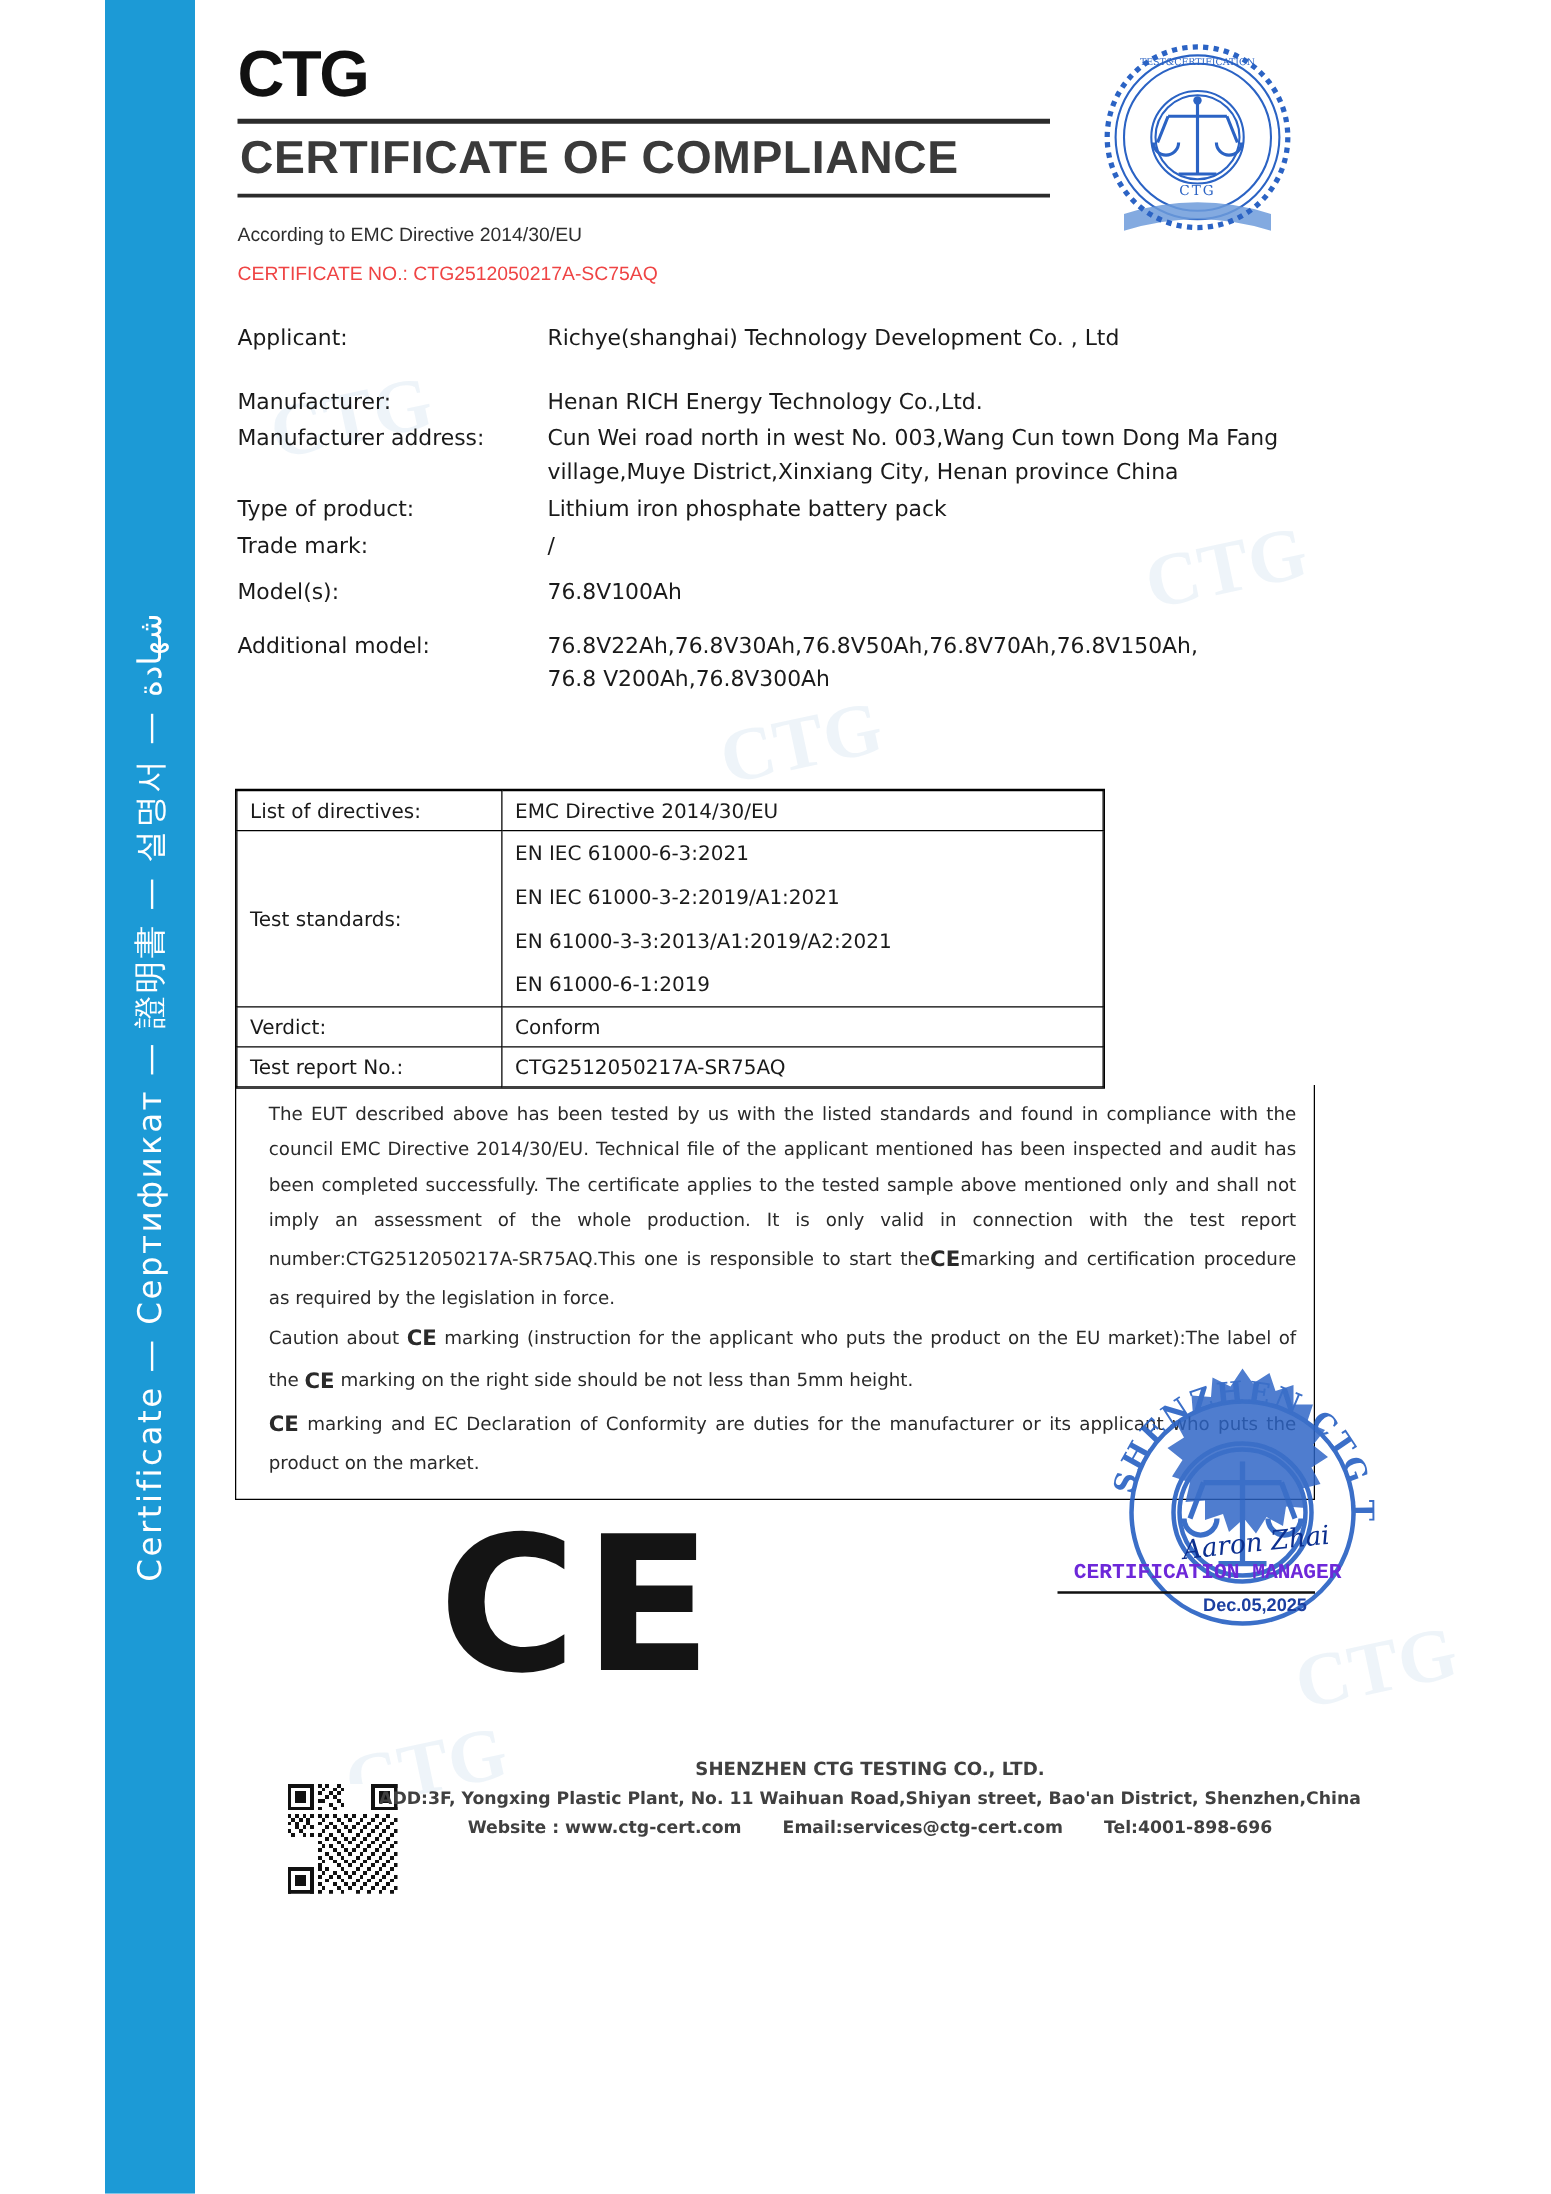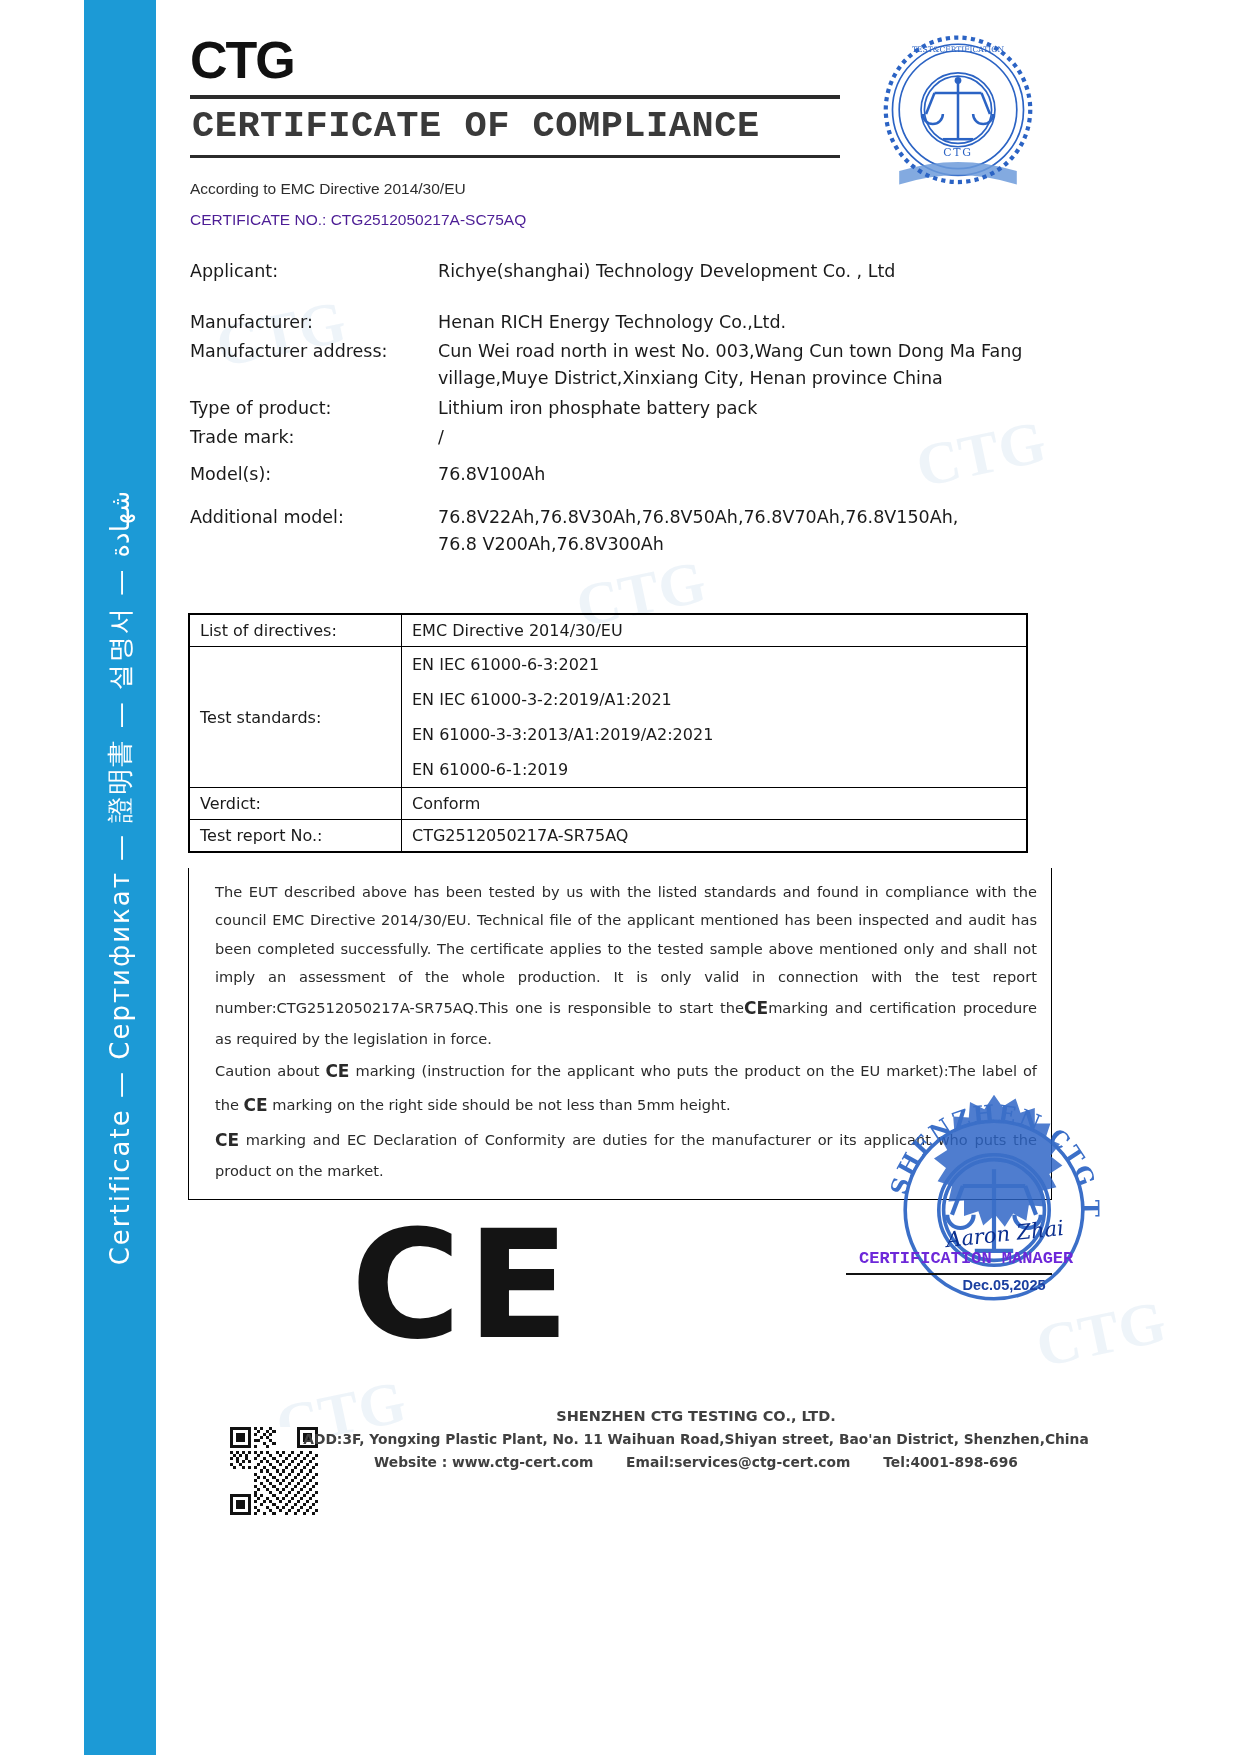--- a/index.html
+++ b/index.html
@@ -50,31 +50,31 @@
   .title-block {
     position: absolute; left: 34px; top: 95px; width: 650px;
   }
   .rule { height: 4px; background: #2b2b2b; width: 650px; }
   .rule.thin { height: 3px; }
   .cert-title {
     font-size: 37px; font-weight: bold;
     letter-spacing: 0.5px;
     color: #3a3a3a;
     padding: 6px 2px 8px 2px;
-    font-family: Liberation Mono, monospace;
+    font-family: Liberation Sans, sans-serif;
     white-space: nowrap;
   }
   .according {
     position: absolute; left: 34px; top: 180px;
     font-size: 15.5px; color: #2d2d2d;
     font-family: "Liberation Sans", sans-serif;
   }
   .certno {
     position: absolute; left: 34px; top: 211px;
-    font-size: 15.5px; color: #4c1d95;
+    font-size: 15.5px; color: #ef4444;
     font-family: "Liberation Sans", sans-serif;
   }
 
   
   .seal-top {
     position: absolute; left: 718px; top: 30px;
     width: 168px; height: 168px;
   }
   .seal-top svg { width: 168px; height: 168px; }
 
@@ -94,22 +94,22 @@
     font-size: 17.5px; color: #1a1a1a;
     font-family: "DejaVu Sans", sans-serif;
     line-height: 1.55;
   }
   .fval .l2 { display: block; }
   .gap8 { height: 8px; }
   .gap14 { height: 14px; }
 
   
   .tbl {
-    position: absolute; left: 32px; top: 613px;
-    width: 840px;
+    position: absolute; left: 32px; top: 631px;
+    width: 696px;
     border: 1.6px solid #000;
     border-collapse: collapse;
   }
   .tbl table { width: 100%; border-collapse: collapse; }
   .tbl td {
     border: 1.4px solid #000;
     padding: 6px 10px;
     font-size: 16px;
     color: #1a1a1a;
     font-family: "DejaVu Sans", sans-serif;

